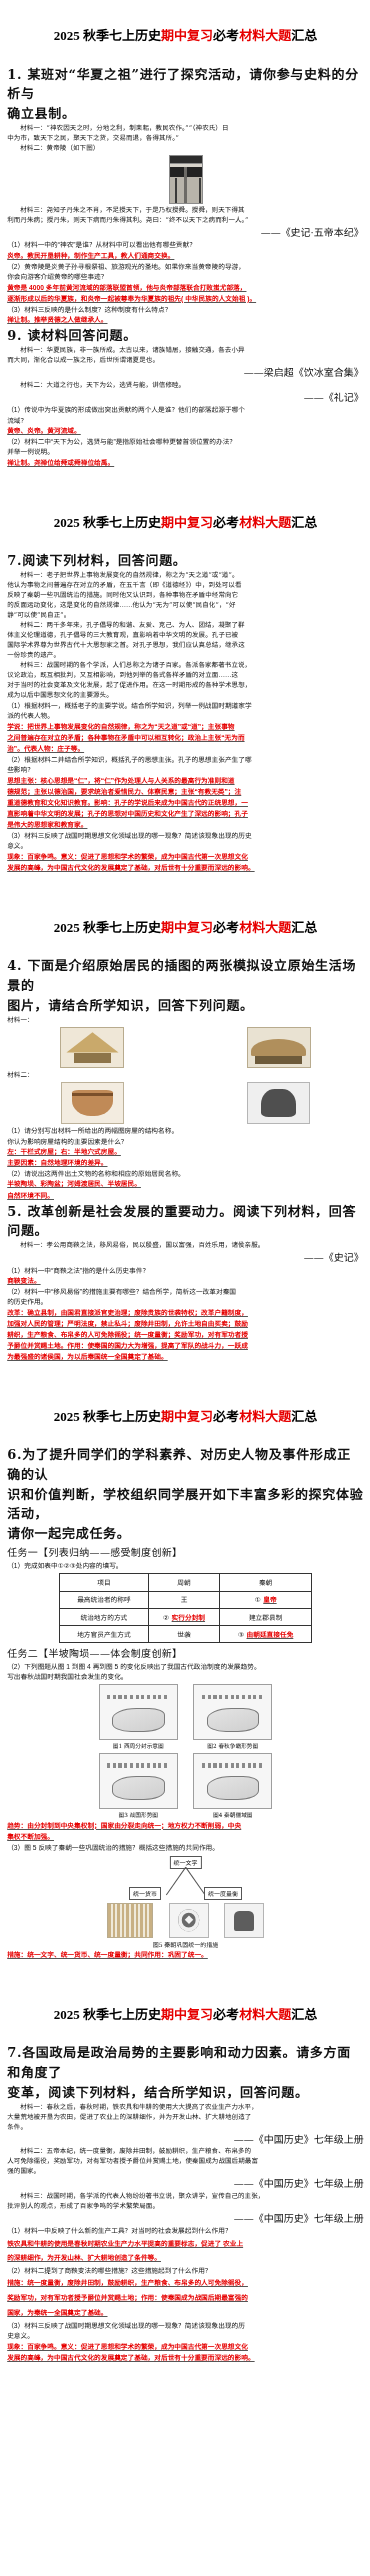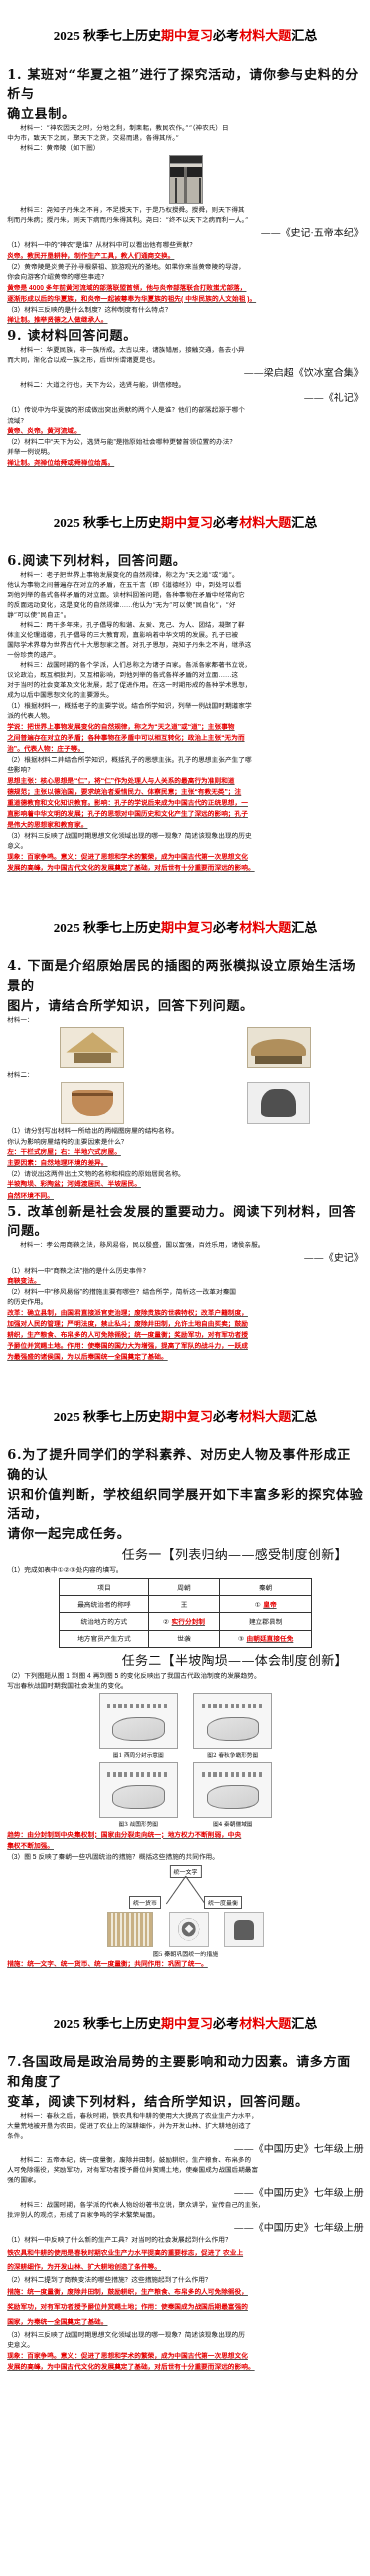--- a/index.html
+++ b/index.html
@@ -76,26 +76,25 @@
     color:#e60000;
     font-weight:bold;
     font-family:"Liberation Sans","DejaVu Sans",sans-serif;
     text-decoration:underline;
     text-decoration-color:#555;
     text-underline-offset:1px;
     text-align:justify;
   }
   .ans.loose{line-height:2.05;}
   .task-head{
-    font-size:13px;
+    font-size:10px;
     line-height:1.5;
-    margin:1px 16px;
+    margin:1px 0;
     font-family:"DejaVu Serif","Liberation Serif",serif;
     letter-spacing:0.3px;
-    text-align:right;
   }
 
   
   .img-row{display:flex;justify-content:center;gap:15.5px;align-items:flex-end;margin:2.1px 0;}
   .img-cap{font-size:5.7px;text-align:center;margin-top:1px;font-family:"DejaVu Serif",serif;}
   .ph{display:block;}
   .ph-tomb{
     width:32px;height:47px;margin:1.5px auto;
     background:
       linear-gradient(#2c2c2c 0 14%, #8d8d8d 14% 18%, #d8d4cc 18% 23%, #222 23% 45%, #b8b4ab 45% 100%);
@@ -266,31 +265,31 @@
   <p class="ans">禅让制。尧禅位给舜或舜禅位给禹。</p>
 
   <div class="big-gap"></div>
 </div>
 
 <div class="page">
   <h1 class="doc-title">
     <span class="blk">2025 秋季七上历史</span><span class="red">期中复习</span><span class="blk">必考</span><span class="red">材料大题</span><span class="blk">汇总</span>
   </h1>
 
-  <p class="qline kai">6.阅读下列材料，回答问题。</p>
+  <p class="qline kai">7.阅读下列材料，回答问题。</p>
 
   <p class="mat">材料一：老子把世界上事物发展变化的自然规律，称之为“天之道”或“道”。</p>
   <p class="mat noind">他认为事物之间普遍存在对立的矛盾，在五千言（即《道德经》）中，到处可以看</p>
-  <p class="mat noind">到他列举的各式各样矛盾的对立面。读材料回答问题，各种事物在矛盾中经常向它</p>
+  <p class="mat noind">反映了秦朝一些巩固统治的措施。同时他又认识到，各种事物在矛盾中经常向它</p>
   <p class="mat noind">的反面运动变化，这是变化的自然规律……他认为“无为”可以使“民自化”，“好</p>
   <p class="mat noind">静”可以使“民自正”。</p>
 
   <p class="mat">材料二：两千多年来，孔子倡导的和谐、友爱、克己、为人、团结，凝聚了群</p>
   <p class="mat noind">体主义伦理道德，孔子倡导的三大教育观，直影响着中华文明的发展。孔子已被</p>
-  <p class="mat noind">国际学术界尊为世界古代十大思想家之首。对孔子思想，尧知子丹朱之不肖，继承这</p>
+  <p class="mat noind">国际学术界尊为世界古代十大思想家之首。对孔子思想，我们应认真总结，继承这</p>
   <p class="mat noind">一份珍贵的遗产。</p>
 
   <p class="mat">材料三：战国时期的各个学派，人们总称之为诸子百家。各派各家都著书立说，</p>
   <p class="mat noind">议论政治，既互相批判，又互相影响，到他列举的各式各样矛盾的对立面……这</p>
   <p class="mat noind">对于当时的社会变革及文化发展，起了促进作用。在这一时期形成的各种学术思想，</p>
   <p class="mat noind">成为以后中国思想文化的主要源头。</p>
 
   <p class="sub-q">（1）根据材料一，概括老子的主要学说。结合所学知识，列举一例战国时期道家学</p>
   <p class="sub-q">派的代表人物。</p>
   <p class="ans">学说：把世界上事物发展变化的自然规律，称之为“天之道”或“道”；主张事物</p>

